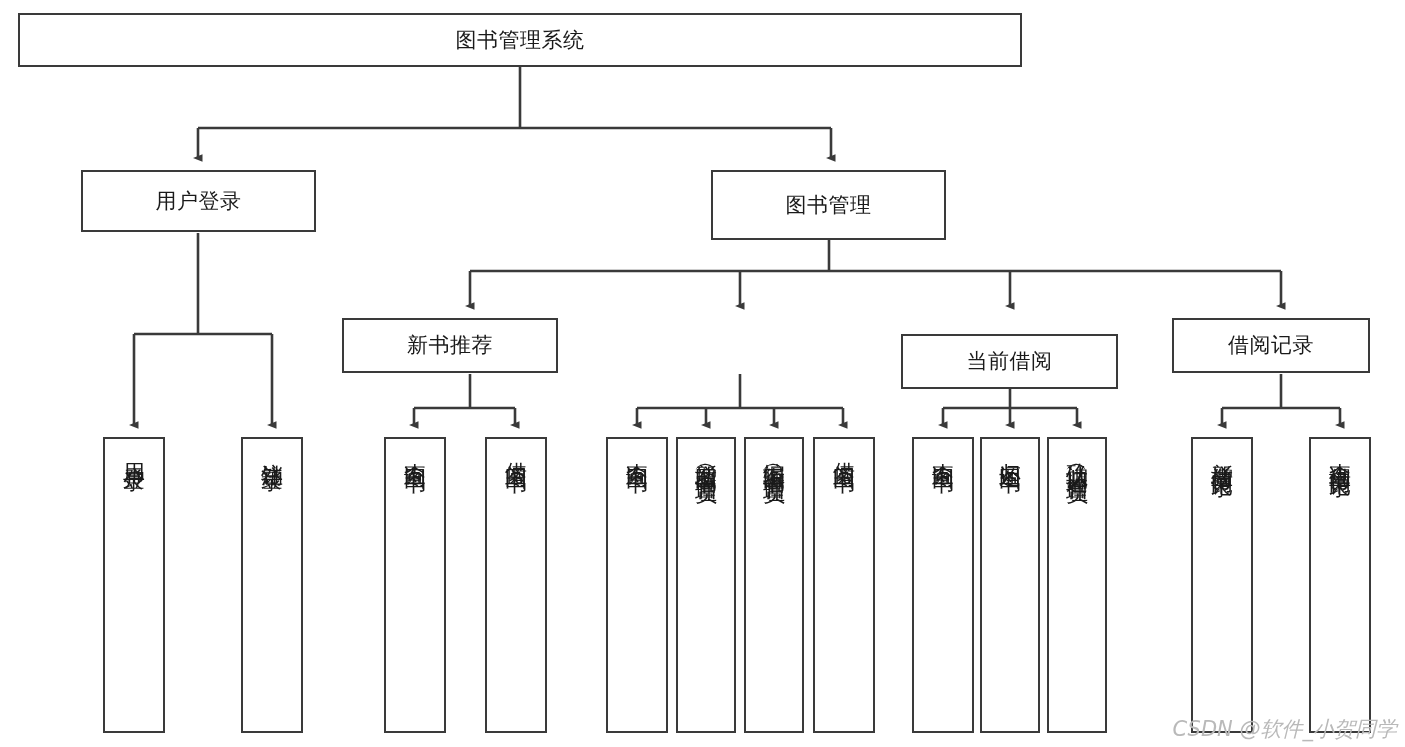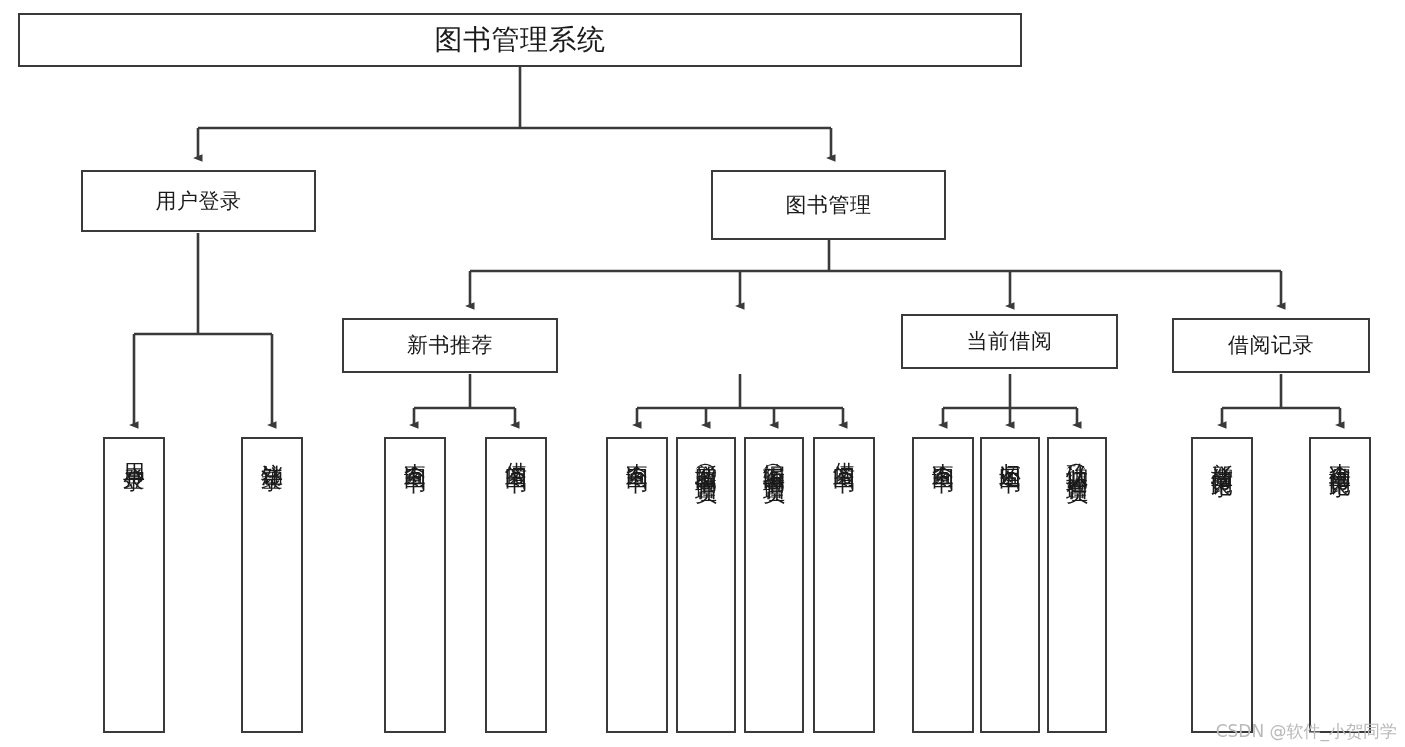--- a/index.html
+++ b/index.html
@@ -40,42 +40,43 @@
   .node .label {
     color: #1a1a1a;
     text-align: center;
     line-height: 1.18;
   }
   .node.horiz .label {
     font-size: 21px;
     letter-spacing: 0.5px;
   }
   .node.root .label {
-    font-size: 28px;
+    font-size: 21px;
     letter-spacing: 0.5px;
   }
   .node.vert {
     align-items: flex-start;
     padding-top: 6px;
   }
   .node.vert .label {
     writing-mode: vertical-rl;
     text-orientation: upright;
     font-size: 22px;
     letter-spacing: 3px;
     white-space: nowrap;
   }
   .watermark {
     position: absolute;
     right: 8px;
     bottom: 4px;
-    font-size: 17px;
+    font-size: 21px;
     color: #b9b9b9;
     z-index: 5;
     white-space: nowrap;
+    font-style: italic;
   }
 </style>
 </head>
 <body>
 
 <div id="diagram-root">
 
   <svg class="connectors" viewBox="0 0 1405 747">
     <defs>
       <marker id="arrow" markerWidth="10" markerHeight="10" refX="4.2" refY="5" orient="auto" markerUnits="userSpaceOnUse">
@@ -137,21 +138,21 @@
 
   <div class="node horiz" style="left:711px; top:170px; width:235px; height:70px;">
     <span class="label">图书管理</span>
   </div>
 
   <div class="node horiz" style="left:342px; top:318px; width:216px; height:55px;">
     <span class="label">新书推荐</span>
   </div>
 
 
-  <div class="node horiz" style="left:901px; top:314px; width:217px; height:55px;">
+  <div class="node horiz" style="left:901px; top:334px; width:217px; height:55px;">
     <span class="label">当前借阅</span>
   </div>
 
   <div class="node horiz" style="left:1172px; top:318px; width:198px; height:55px;">
     <span class="label">借阅记录</span>
   </div>
 
   <div class="node vert" style="left:103px; top:437px; width:62px; height:296px;">
     <span class="label">用户登录</span>
   </div>

